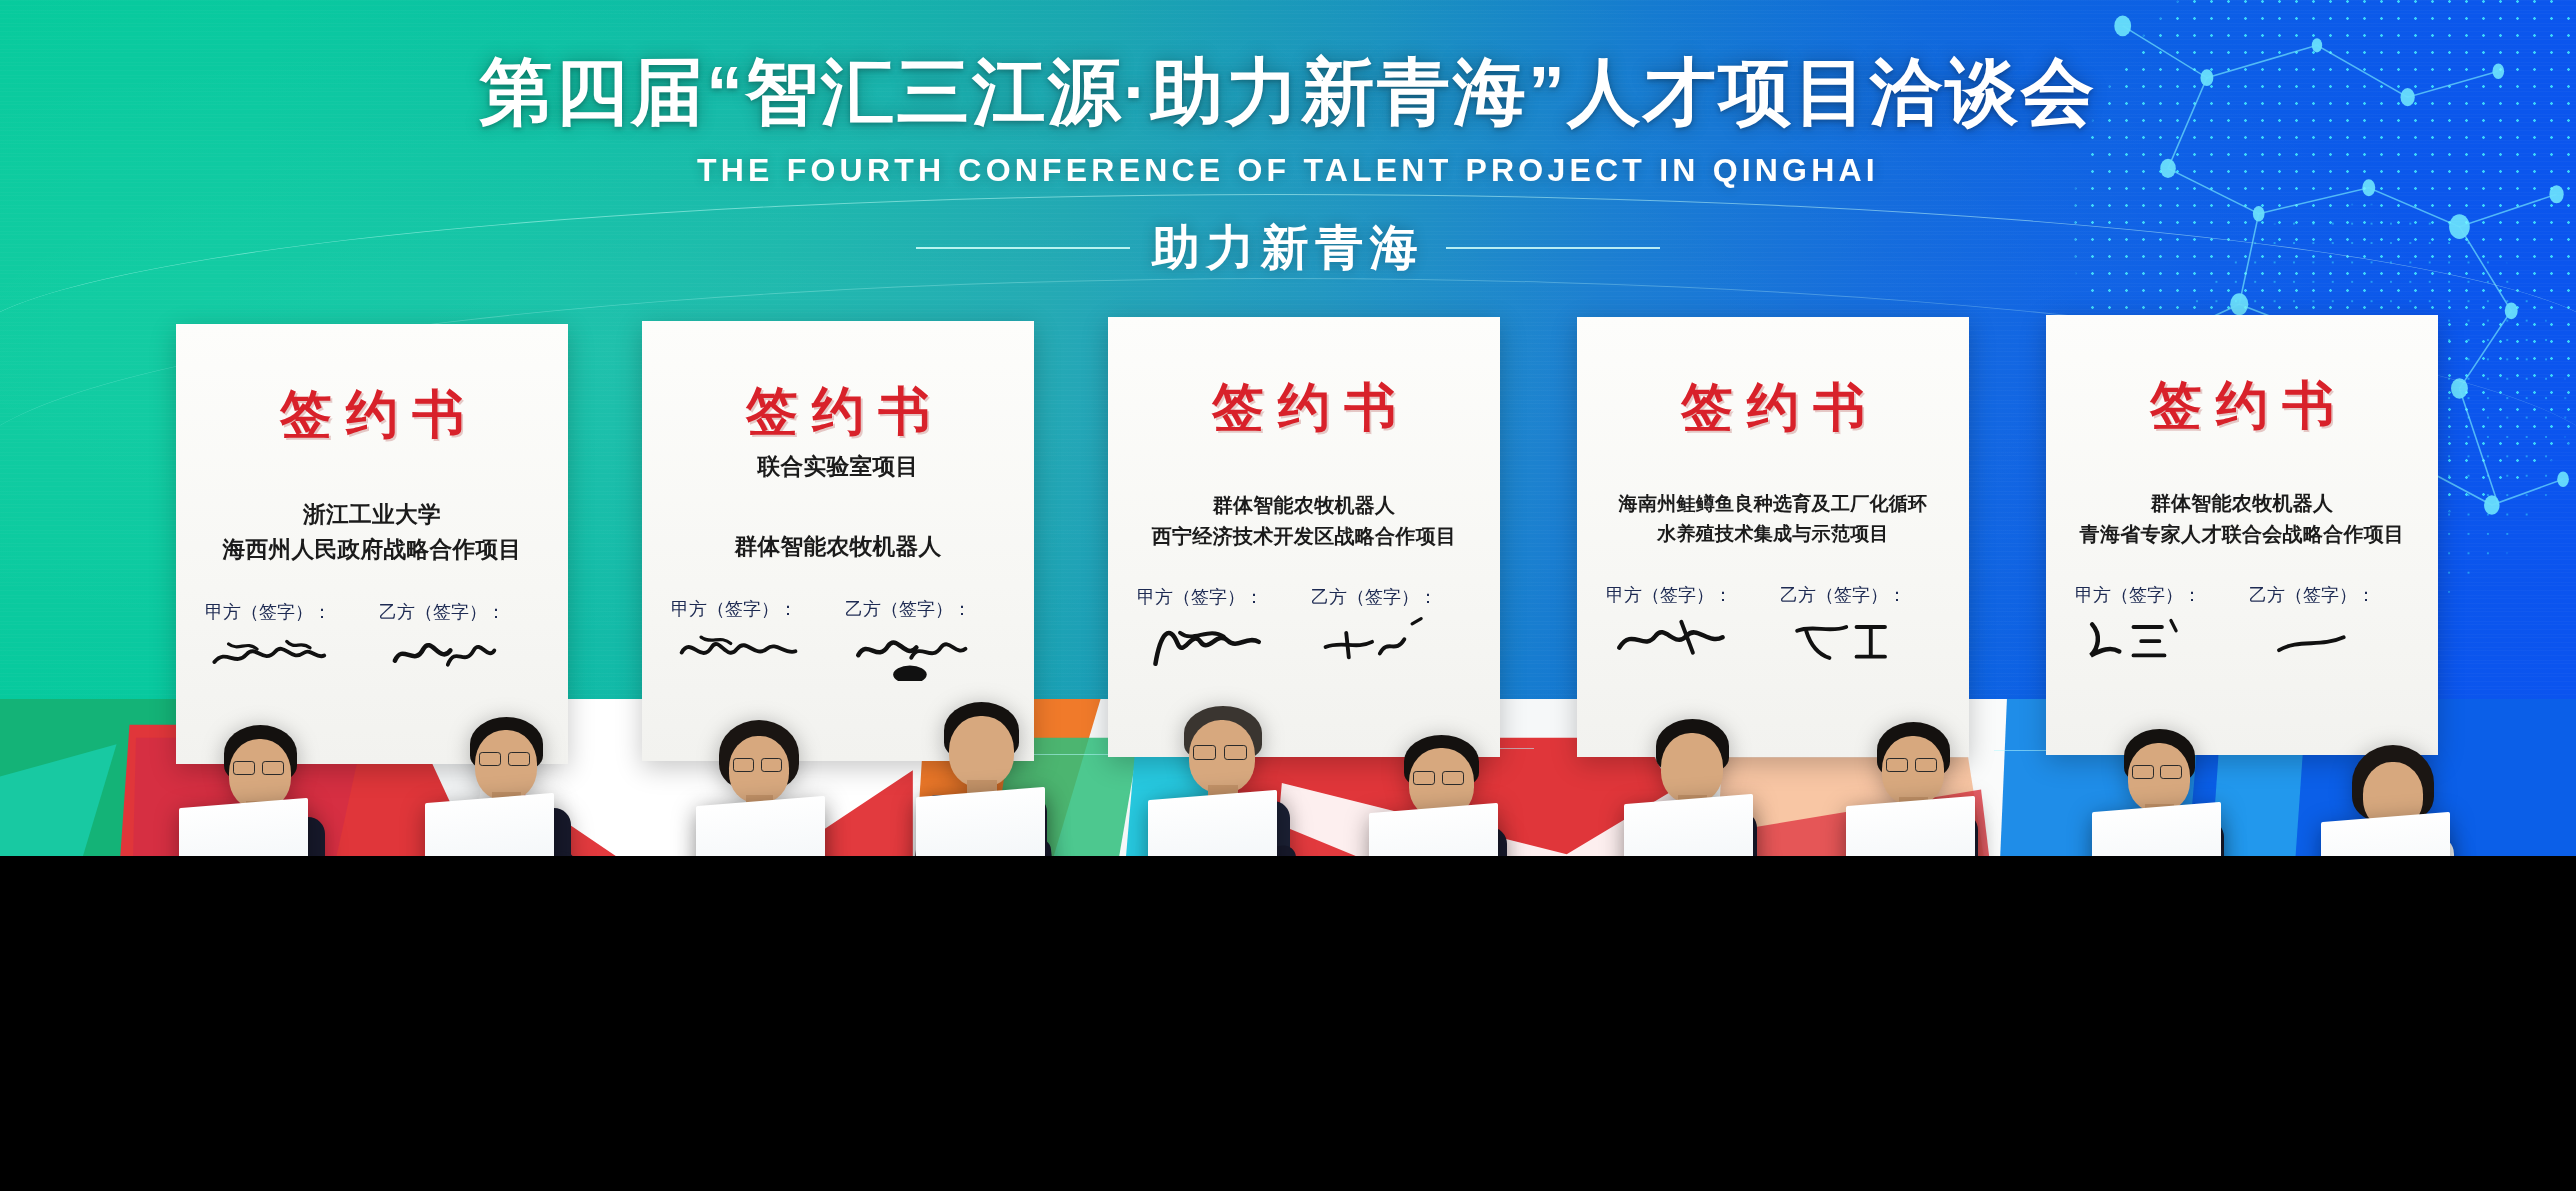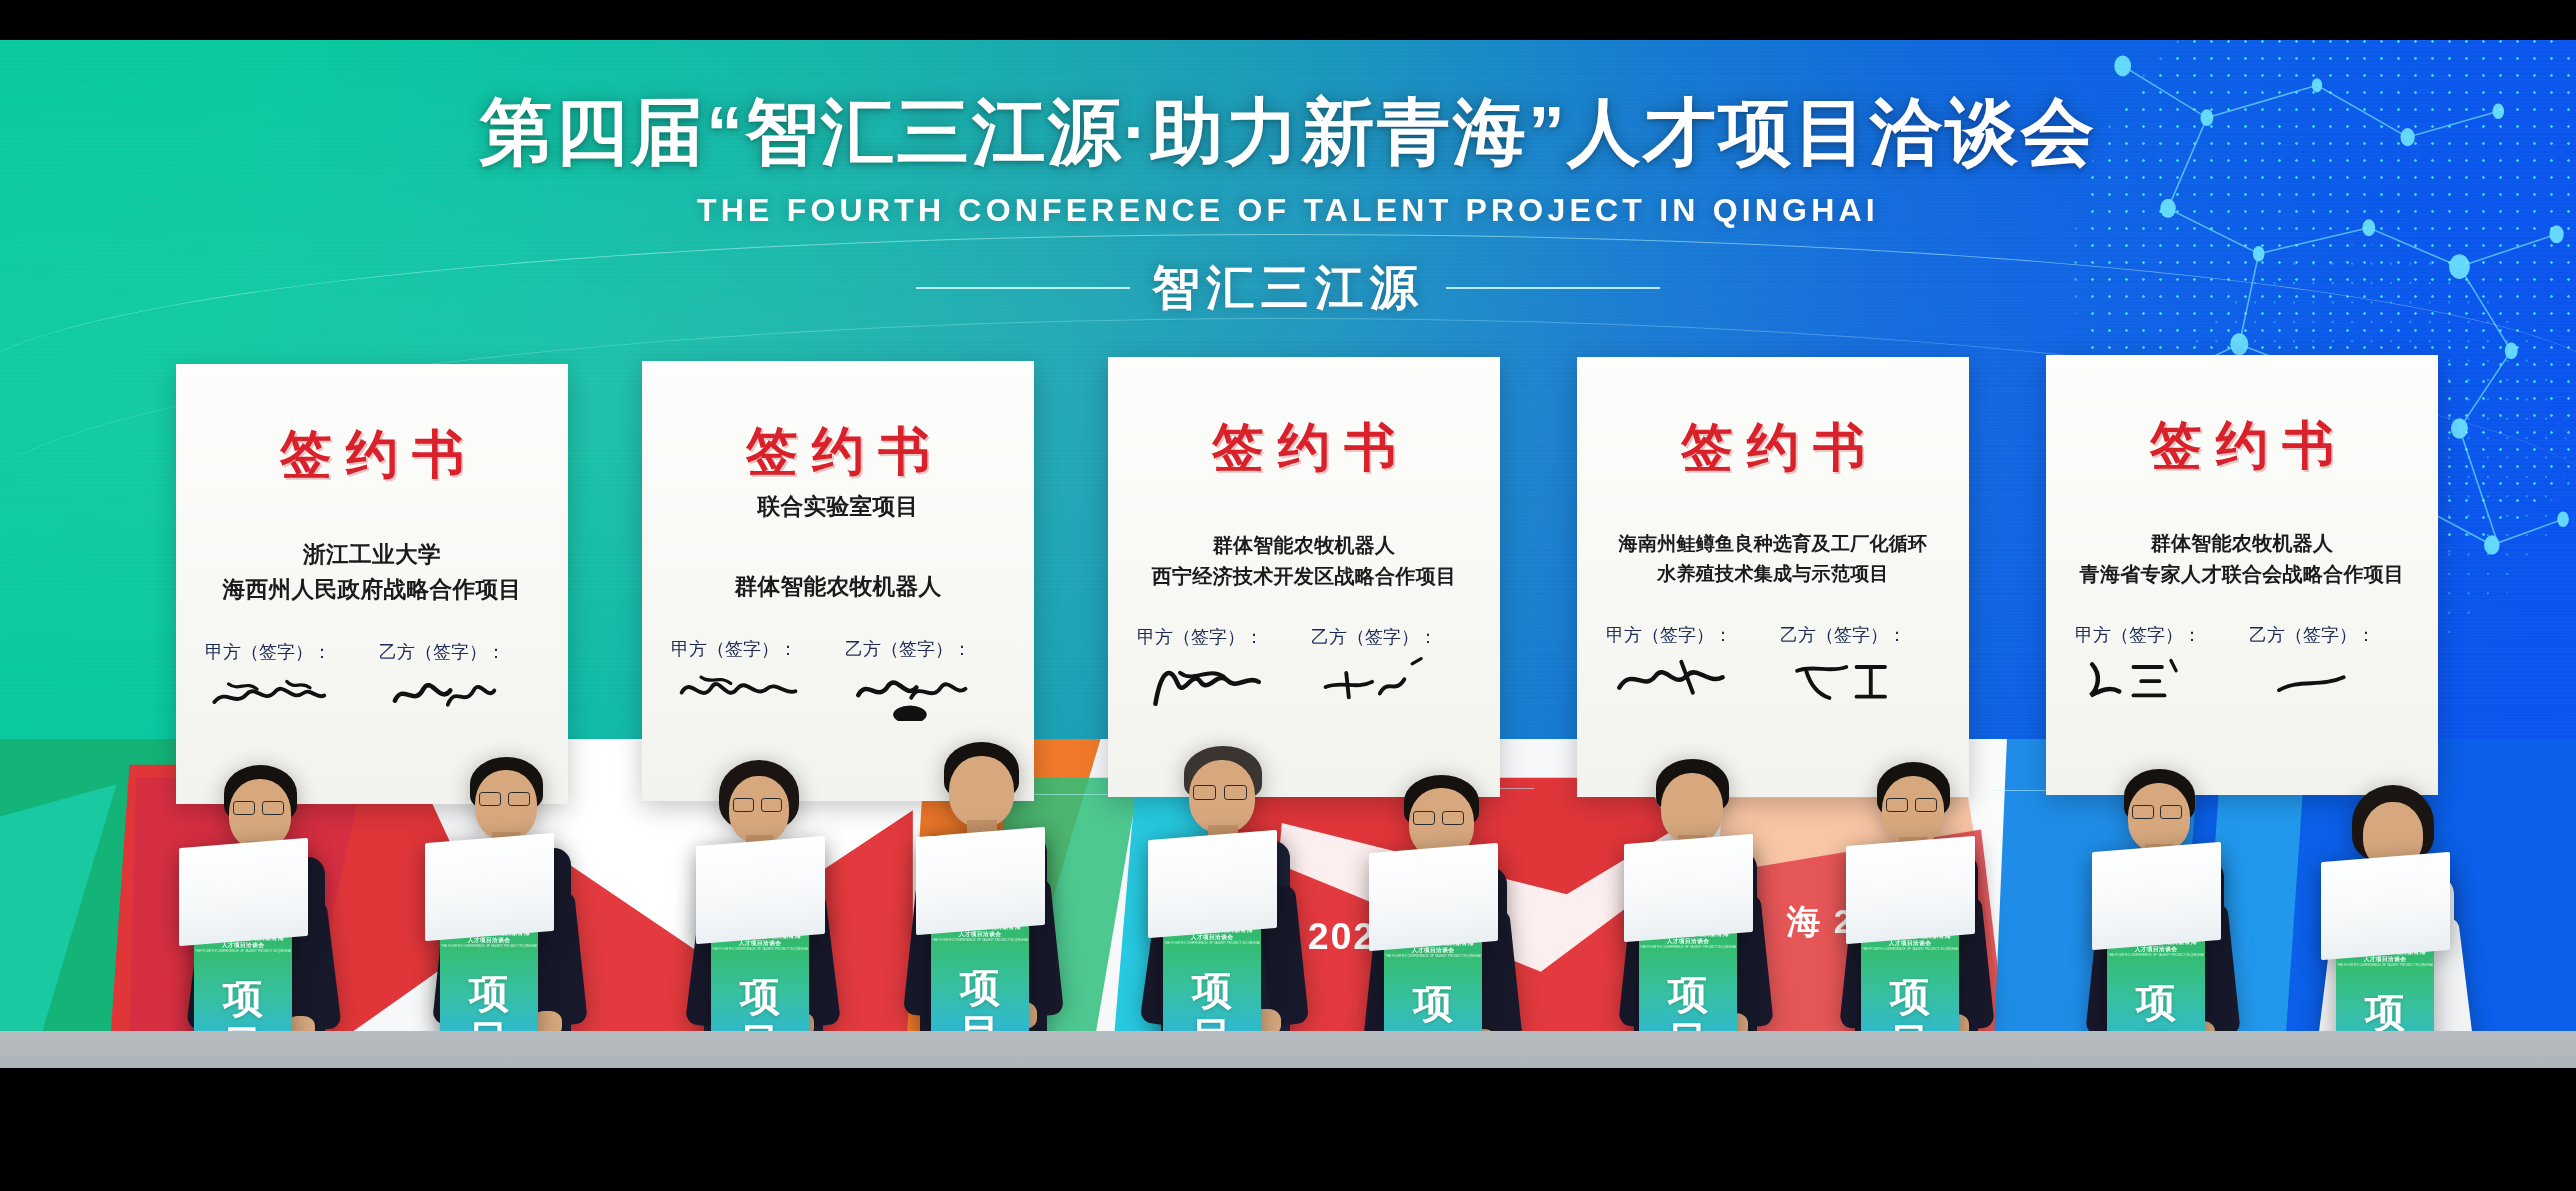--- a/index.html
+++ b/index.html
@@ -1,22 +1,21 @@
 <!DOCTYPE html>
 <html style="font-size:10.4px"><head>
 <meta charset="utf-8">
 <style>
   * { margin:0; padding:0; box-sizing:border-box; }
   html,body { background:#000; }
   body { font-family:"Liberation Sans","DejaVu Sans",sans-serif; }
 
   #stage {
-    position:relative; width:2576px; height:1028px; overflow:hidden;
+    position:relative; width:2576px; height:856px; overflow:hidden;
     background:#1d4ed8;
-    margin-top:40px;
   }
 
   
   .led-wall{
     position:absolute; left:0; top:0; width:2576px; height:991px;
     background:
       linear-gradient(100deg,
         #00c99a 0%,
         #00c79c 10%,
         #03bfa0 20%,
@@ -268,21 +267,21 @@
 
     <div class="curve"></div>
     <div class="curve2"></div>
   </div>
 
   <div class="title-wrap">
     <div class="t-main">第四届“智汇三江源·助力新青海”人才项目洽谈会</div>
     <div class="t-sub">THE FOURTH CONFERENCE OF TALENT PROJECT IN QINGHAI</div>
     <div class="t-rule">
       <span class="ln"></span>
-      <span class="t-cer">智汇三江源</span>
+      <span class="t-cer">助力新青海</span>
       <span class="ln"></span>
     </div>
   </div>
 
   <div class="ribbon-band">
     <svg width="2576" height="304" viewBox="0 0 3979 470" preserveAspectRatio="none">
 
       <rect x="0" y="0" width="3979" height="470" fill="#f6f8f9"></rect>
 
       <path d="M0,0 L340,0 L200,470 L0,470 Z" fill="#14b377"></path>

